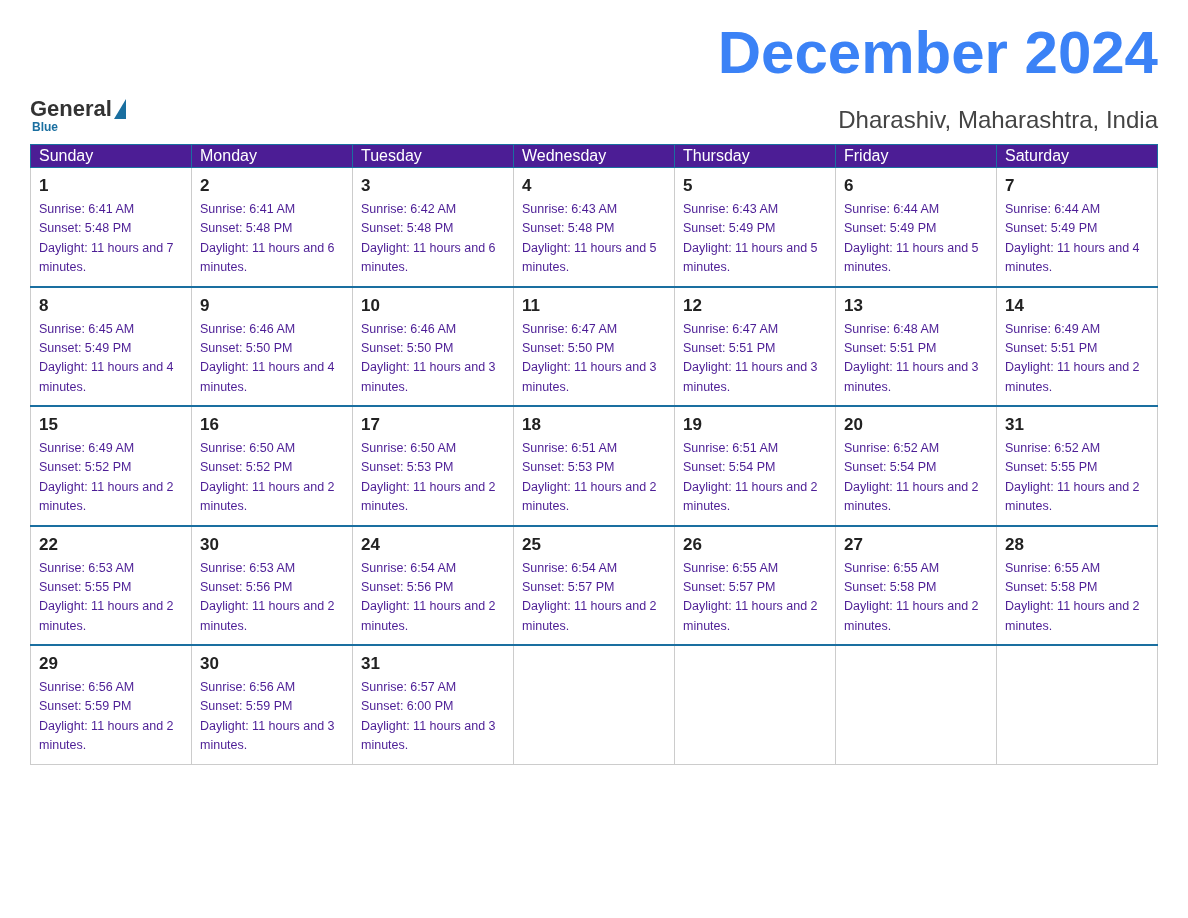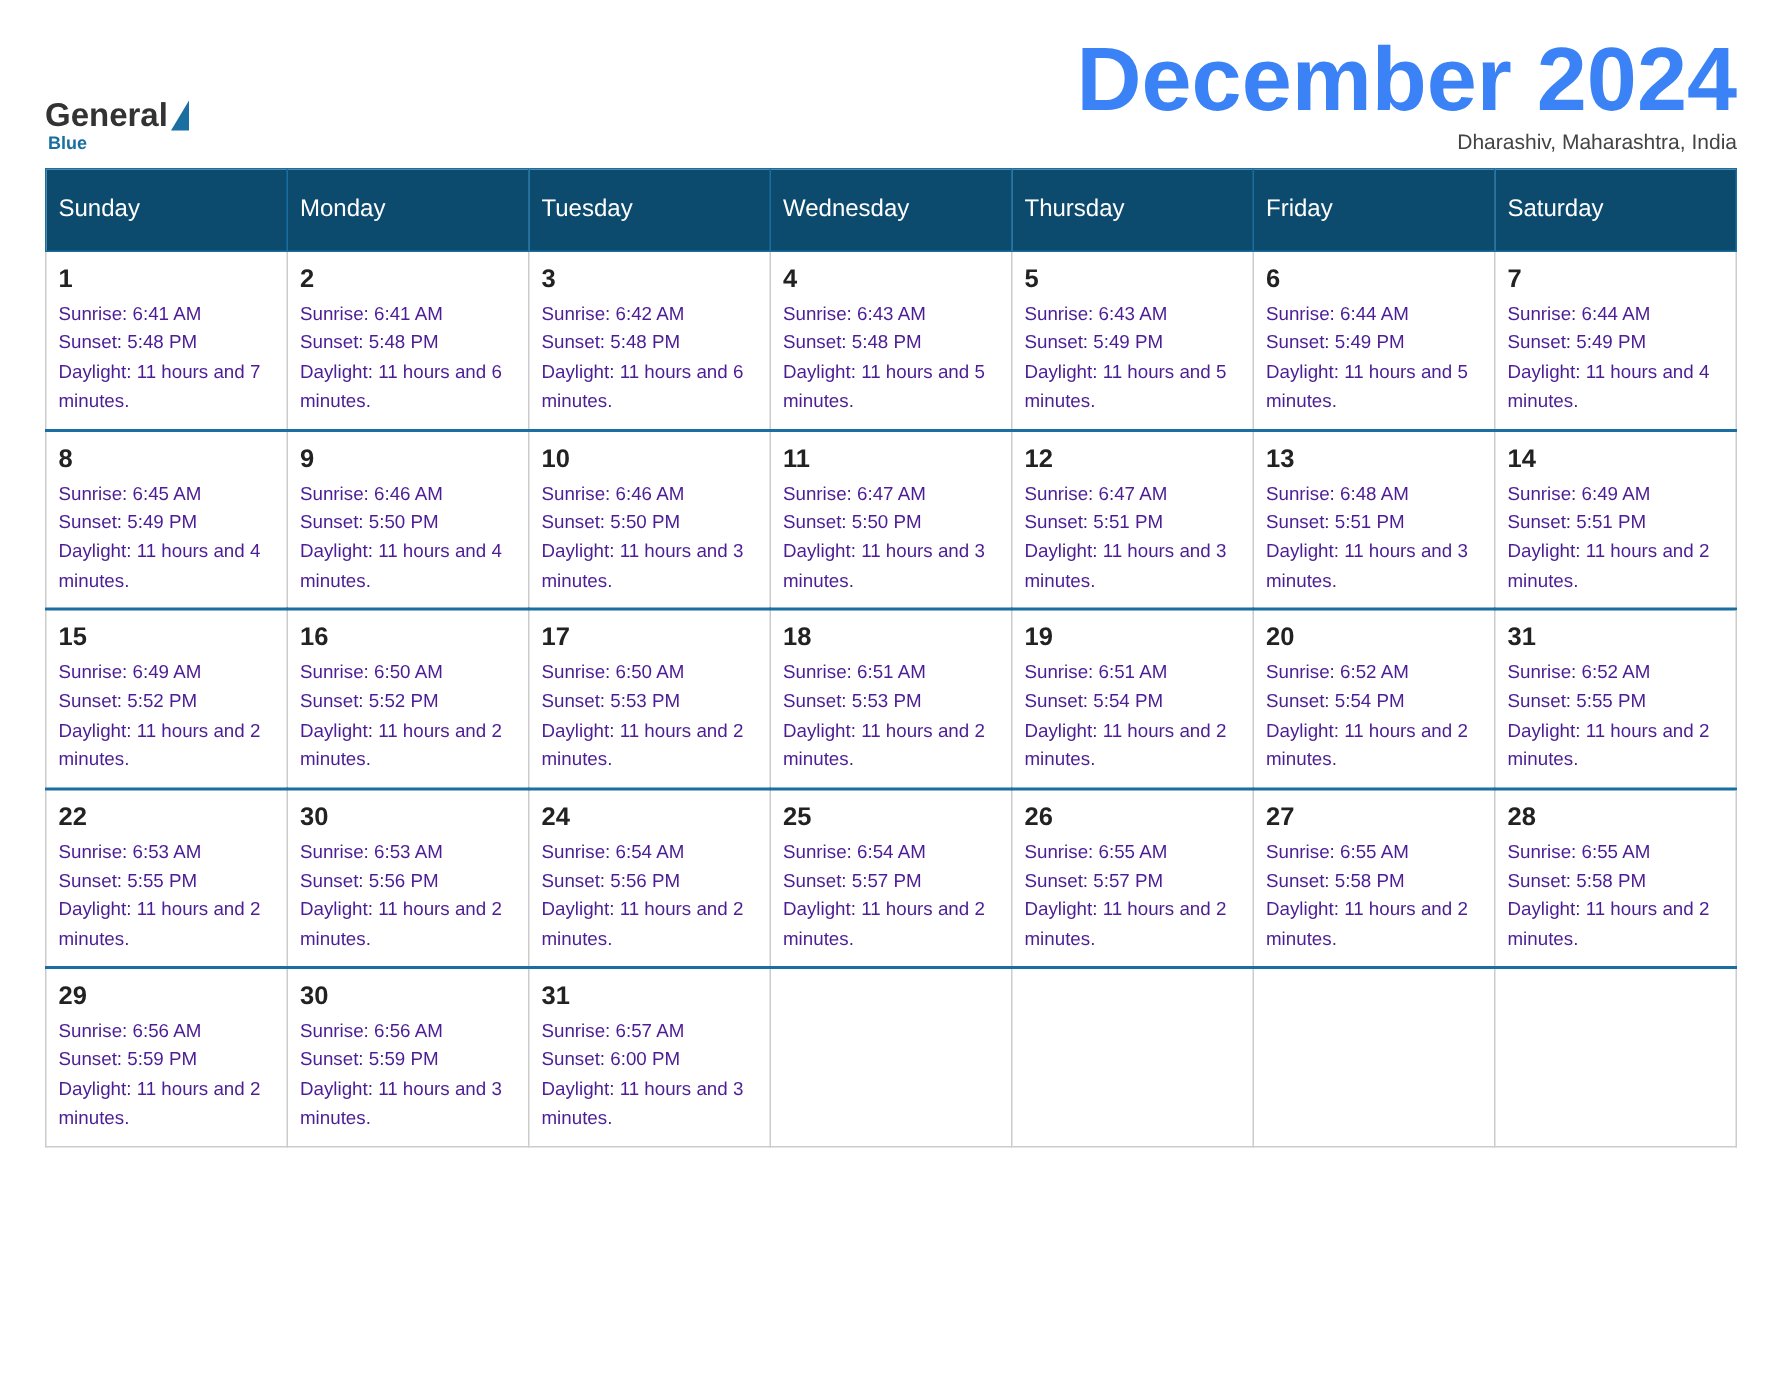--- a/index.html
+++ b/index.html
@@ -47,33 +47,33 @@
     .title-area {
       text-align: right;
     }
     .month-title {
       font-size: 60px;
       font-weight: bold;
       color: #3b82f6;
       line-height: 1.1;
     }
     .location {
-      font-size: 14px;
+      font-size: 24px;
       color: #444;
-      margin-top: 0;
+      margin-top: 20px;
     }
     table {
       width: 100%;
       border-collapse: collapse;
       table-layout: fixed;
     }
     thead tr th {
-      background-color: #0c4a6e;
+      background-color: #4c1d95;
       color: #fff;
-      padding: 18px 8px;
+      padding: 2px 8px;
       font-size: 16px;
       font-weight: normal;
       text-align: left;
       border: 1px solid #1a6fa0;
     }
     tbody tr td {
       vertical-align: top;
       padding: 8px;
       border: 1px solid #ccc;
       font-size: 13px;

